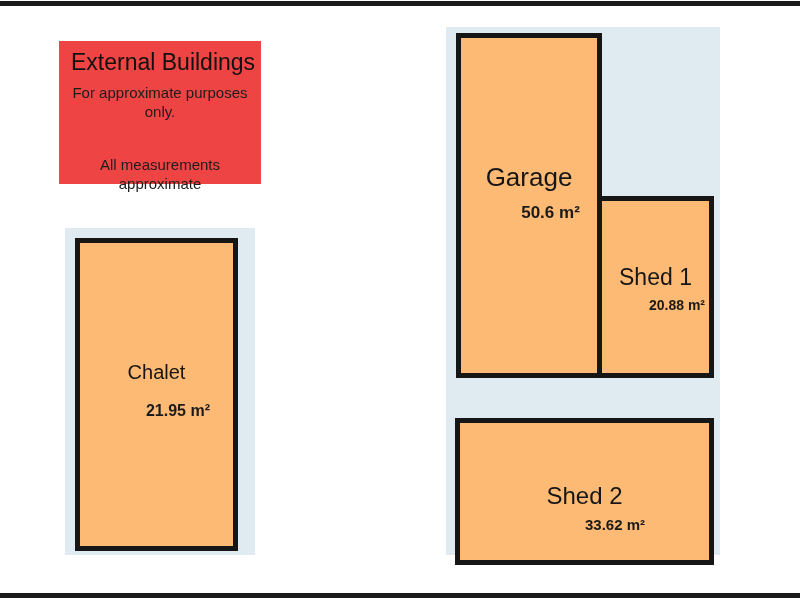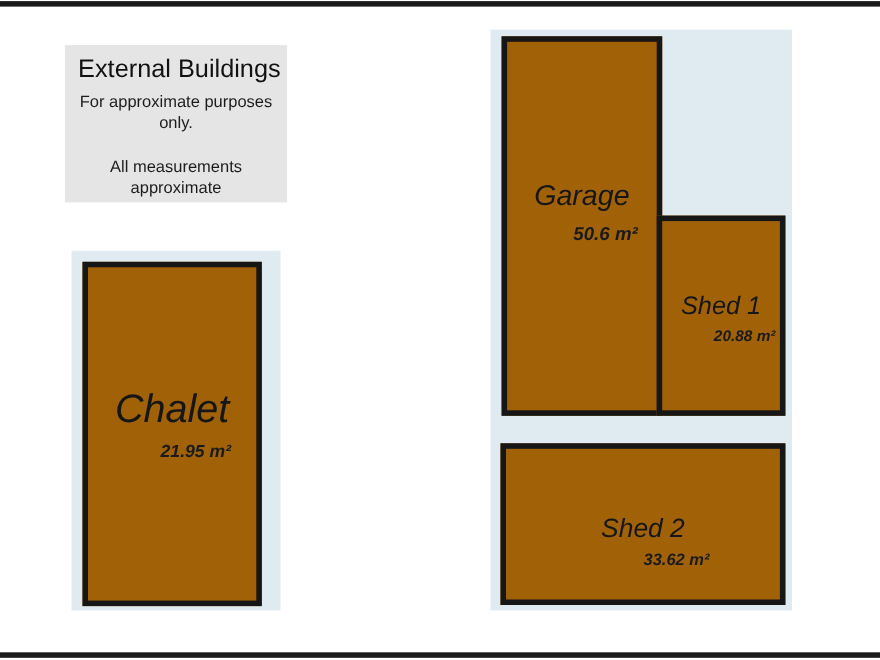--- a/index.html
+++ b/index.html
@@ -25,81 +25,80 @@
   .edge-bar.top { top: 1px; }
   .edge-bar.bottom { top: 593px; }
 
   
   .legend {
     position: absolute;
     left: 59px;
     top: 41px;
     width: 202px;
     height: 143px;
-    background: #e5e5e5;
+    background: #ef4444;
     text-align: center;
     box-sizing: border-box;
     padding: 8px 12px 0 12px;
     color: #1c1c1c;
   }
   .legend .title {
     font-size: 23px;
     line-height: 26px;
     white-space: nowrap;
     margin-bottom: 8px;
     color: #111111;
   }
   .legend .note {
     font-size: 15px;
     line-height: 19px;
     color: #1c1c1c;
   }
-  .legend .note.second { margin-top: 21px; text-align: center; }
+  .legend .note.second { margin-top: 34px; text-align: center; }
 
   
   .panel {
     position: absolute;
     background: #e0ebf1;
   }
   .panel.left  { left: 65px;  top: 228px; width: 190px; height: 327px; }
   .panel.right { left: 446px; top: 27px;  width: 274px; height: 528px; }
 
   
   .room {
     position: absolute;
     box-sizing: border-box;
-    background: #a16207;
+    background: #fdba74;
     border: 5px solid #161616;
     display: flex;
     flex-direction: column;
     align-items: center;
     justify-content: center;
     text-align: center;
     color: #1a1a1a;
-    font-style: italic;
   }
   .room .room-name { font-weight: 400; color: #161616; }
   .room .room-area { font-weight: 700; color: #1a1a1a; padding-left: 43px; }
 
   .room.chalet { left: 75px;  top: 238px; width: 163px; height: 313px; }
   .room.chalet .inner { transform: translateY(-6px); }
-  .room.chalet .room-name { font-size: 36px; line-height: 30px; }
+  .room.chalet .room-name { font-size: 20px; line-height: 30px; }
   .room.chalet .room-area { font-size: 16px; margin-top: 15px; }
 
   .room.garage { left: 456px; top: 33px; width: 146px; height: 345px; }
   .room.garage .inner { transform: translateY(-13px); }
   .room.garage .room-name { font-size: 26px; line-height: 28px; }
   .room.garage .room-area { font-size: 17px; margin-top: 12px; }
 
   .room.shed1 { left: 597px; top: 196px; width: 117px; height: 182px; text-align: right; }
   .room.shed1 .inner { transform: translateY(2px); }
   .room.shed1 .room-name { font-size: 23px; line-height: 25px; }
   .room.shed1 .room-area { font-size: 14px; margin-top: 7px; }
 
-  .room.shed2 { left: 455px; top: 403px; width: 259px; height: 147px; }
+  .room.shed2 { left: 455px; top: 418px; width: 259px; height: 147px; }
   .room.shed2 .inner { transform: translateY(16px); }
   .room.shed2 .room-name { font-size: 24px; line-height: 26px; }
   .room.shed2 .room-area { font-size: 15px; margin-top: 7px; margin-left: 18px; }
 
   .inner {
     display: flex;
     flex-direction: column;
     align-items: center;
   }
 </style>

